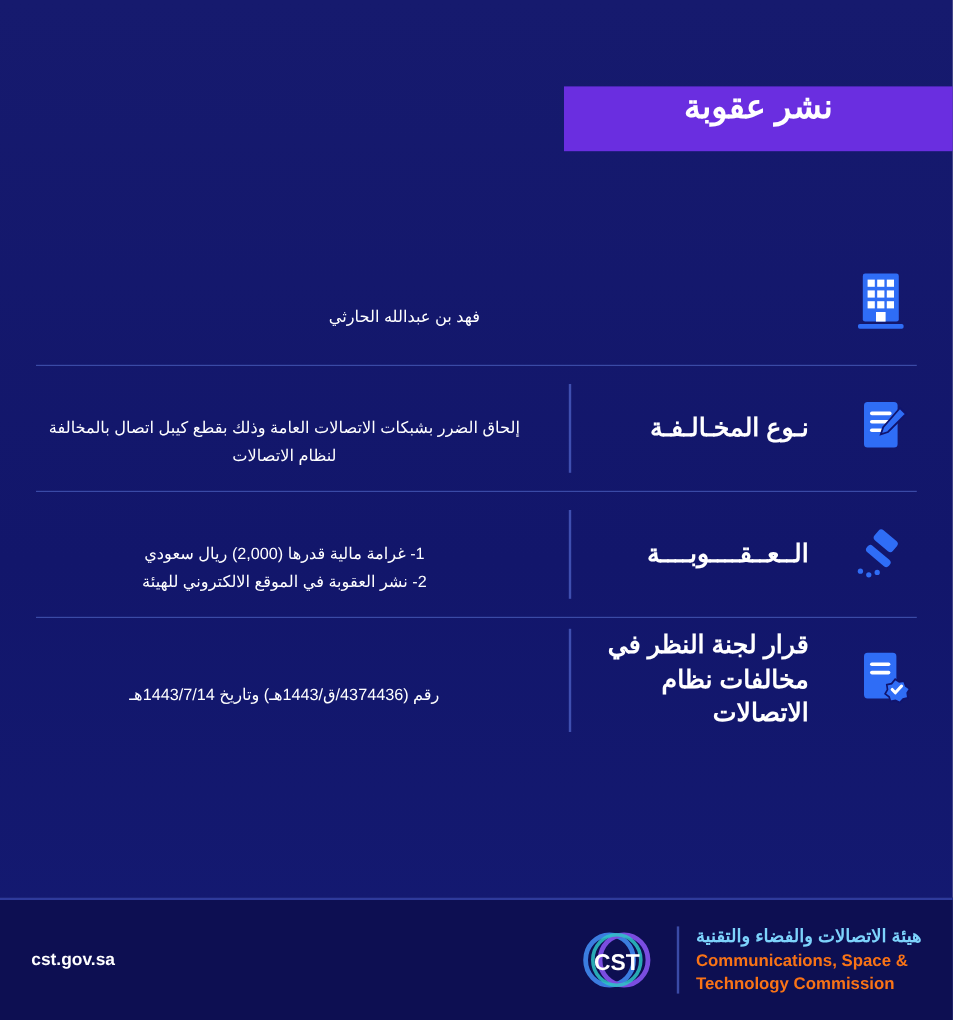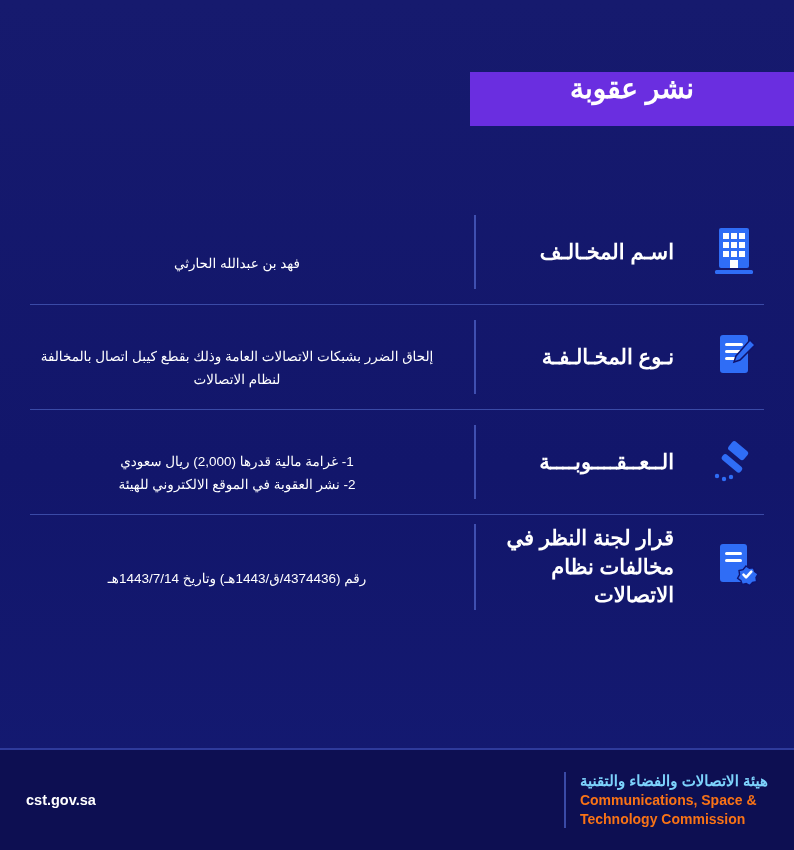--- a/index.html
+++ b/index.html
@@ -205,23 +205,20 @@
             <rect x="22" y="16" width="6" height="6" fill="#ffffff"></rect>
             <rect x="30" y="16" width="6" height="6" fill="#ffffff"></rect>
             <rect x="14" y="25" width="6" height="6" fill="#ffffff"></rect>
             <rect x="22" y="25" width="6" height="6" fill="#ffffff"></rect>
             <rect x="30" y="25" width="6" height="6" fill="#ffffff"></rect>
             <rect x="21" y="34" width="8" height="8" fill="#ffffff"></rect>
             <rect x="6" y="44" width="38" height="4" rx="1.5" fill="#2f6df6"></rect>
           </svg>
         </div>
       </div>
-      <div class="label-cell">
-        <div class="label">اسـم المخـالـف</div>
-      </div>
       <div class="value-cell">
         <div class="value">فهد بن عبدالله الحارثي</div>
       </div>
     </div>
 
     <div class="divider"></div>
 
     <div class="row">
       <div class="icon-cell">
         <div class="icon-box">
@@ -286,20 +283,28 @@
       <div class="value-cell">
         <div class="value">رقم (4374436/ق/1443هـ) وتاريخ 1443/7/14هـ</div>
       </div>
     </div>
 
   </div>
 
   <div class="footer">
     <div class="footer-inner">
       <div class="logo-wrap">
+        <div class="logo-mark">
+          <svg width="72" height="62" viewBox="0 0 72 62">
+            <ellipse cx="30" cy="31" rx="20" ry="21" fill="none" stroke="#3b7de0" stroke-width="4"></ellipse>
+            <ellipse cx="42" cy="31" rx="20" ry="21" fill="none" stroke="#7a4de0" stroke-width="4"></ellipse>
+            <ellipse cx="36" cy="31" rx="20" ry="21" fill="none" stroke="#2ec5c5" stroke-width="3" opacity="0.85"></ellipse>
+            <text x="36" y="39" font-family="Liberation Sans, sans-serif" font-size="19" font-weight="bold" fill="#ffffff" text-anchor="middle">CST</text>
+          </svg>
+        </div>
         <div class="logo-sep"></div>
         <div class="logo-text">
           <div class="ar">هيئة الاتصالات والفضاء والتقنية</div>
           <div class="en1">Communications, Space &amp;</div>
           <div class="en2">Technology Commission</div>
         </div>
       </div>
       <div class="site">cst.gov.sa</div>
     </div>
   </div>

